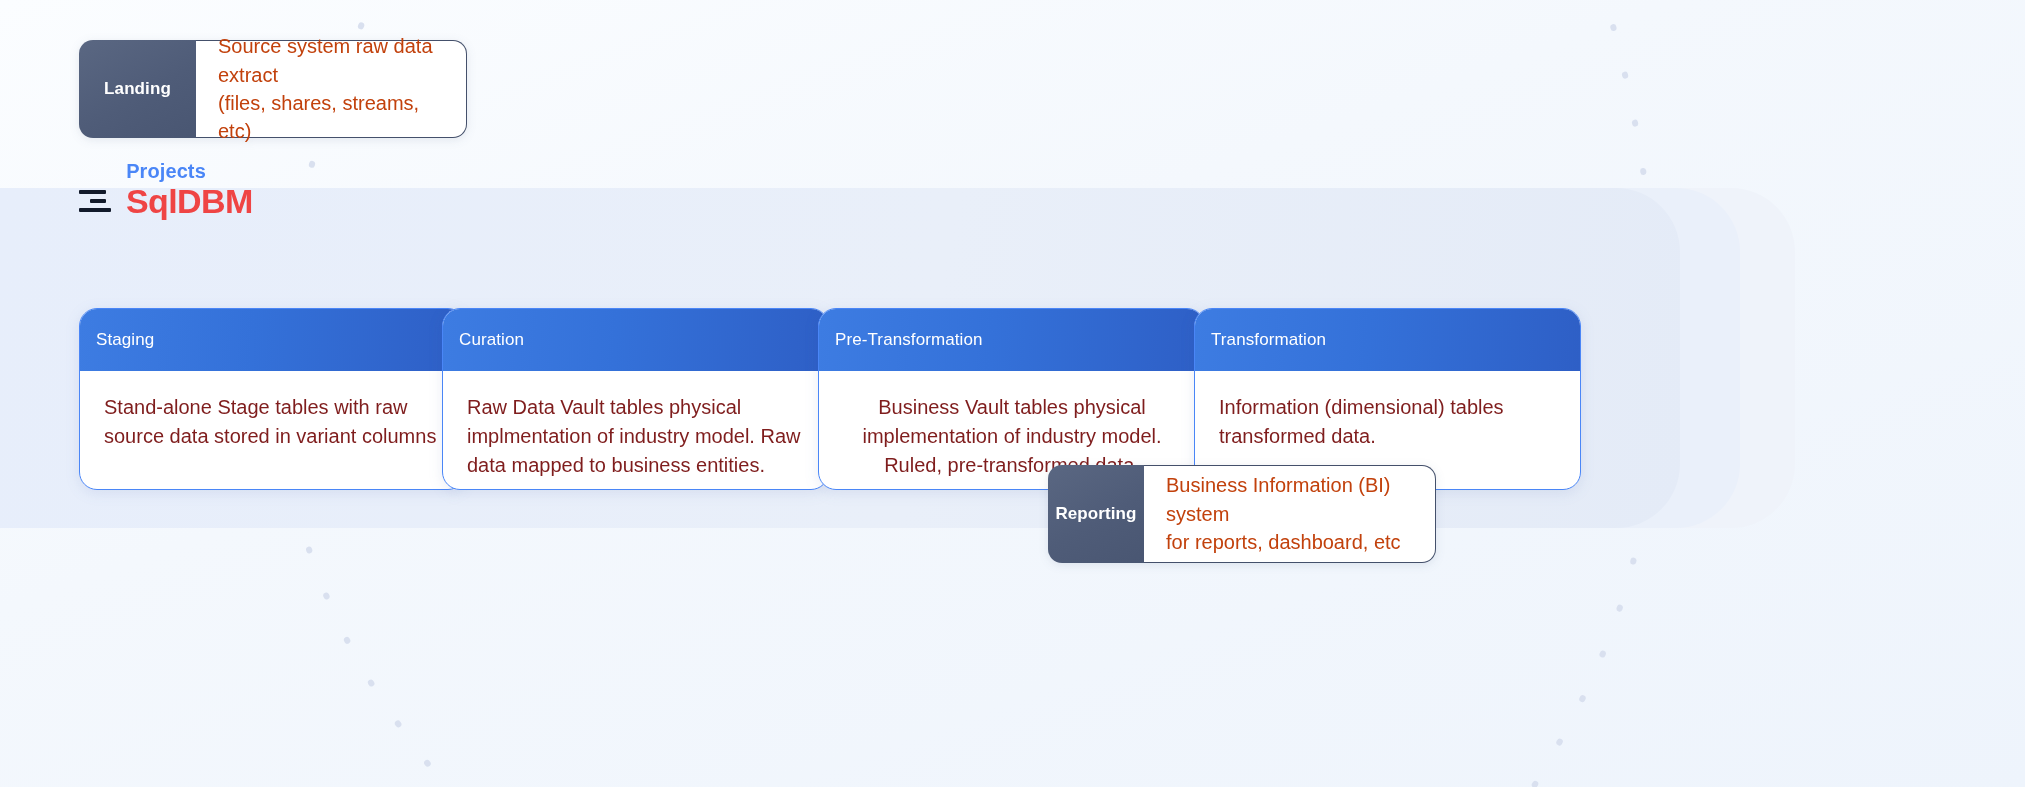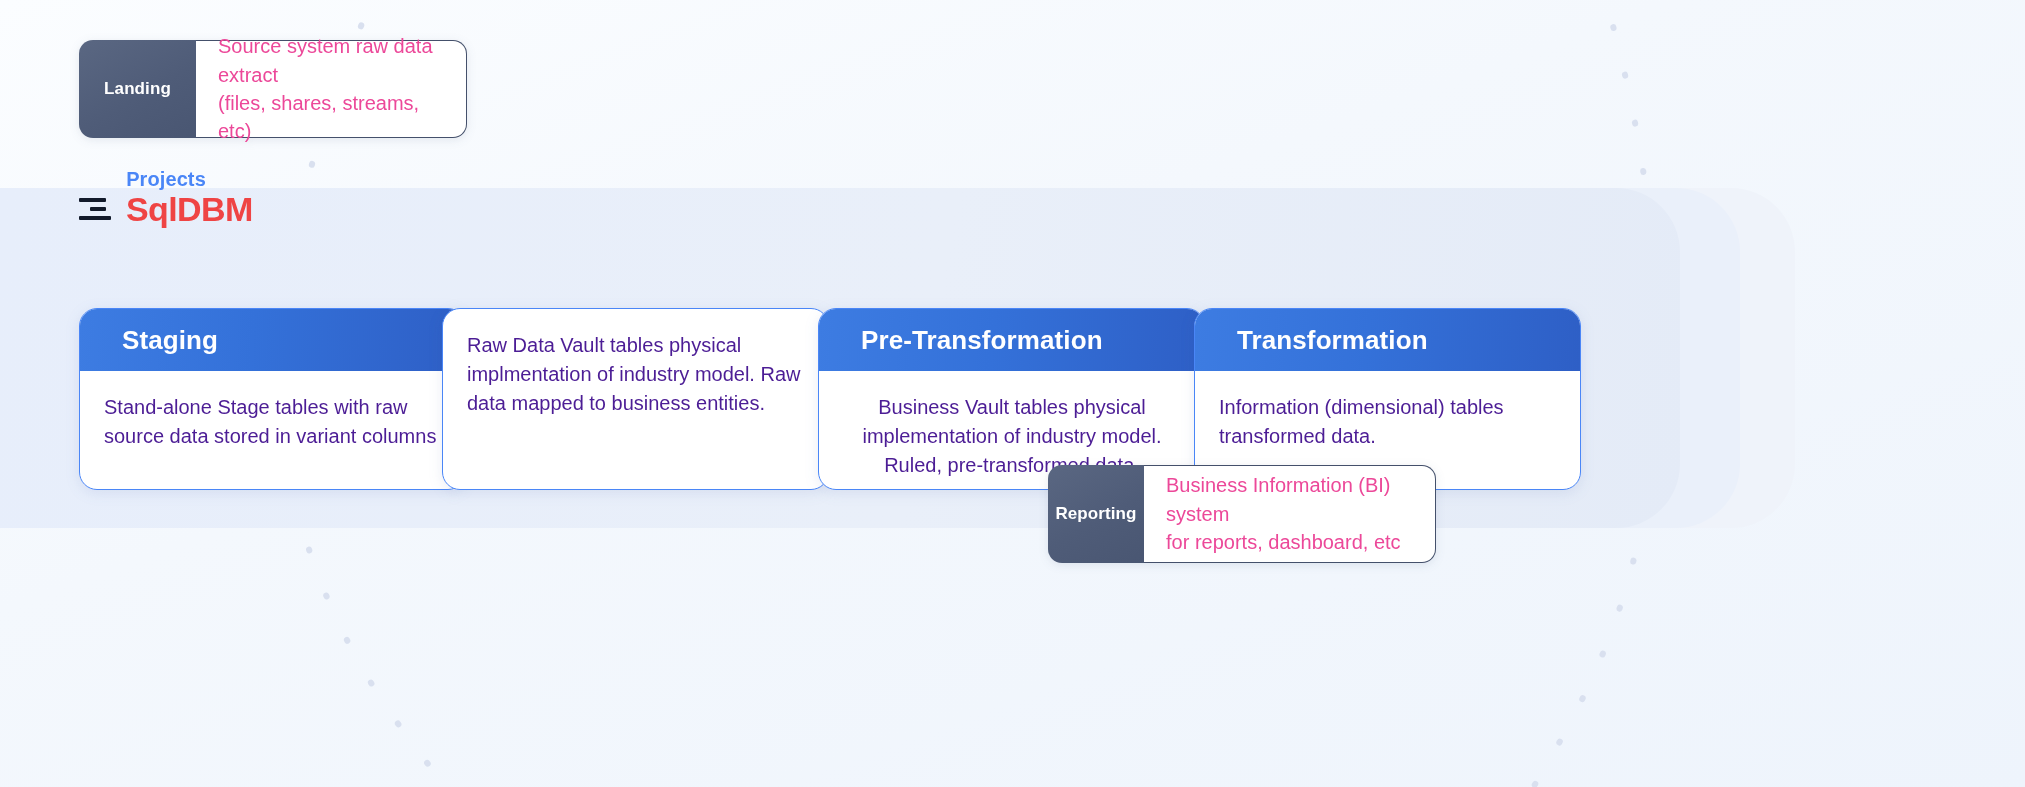--- a/index.html
+++ b/index.html
@@ -81,35 +81,35 @@
   }
   .pill-body {
     flex: 1 1 auto;
     display: flex;
     align-items: center;
     background: #ffffff;
     border: 1px solid #44506b;
     border-left: none;
     border-radius: 0 14px 14px 0;
     padding: 0 22px;
-    color: #ec4899;
+    color: #c2410c;
     font-size: 20px;
     line-height: 1.42;
   }
 
   #pill-landing   { left: 79px;  top: 40px;  width: 388px; }
   #pill-landing .pill-label { width: 117px; }
   #pill-reporting { left: 1048px; top: 465px; width: 388px; }
   #pill-reporting .pill-label { width: 96px; }
 
   
   .brand {
     position: absolute;
     left: 79px;
-    top: 168px;
+    top: 160px;
     z-index: 5;
   }
   .brand-projects {
     color: #4a86f7;
     font-size: 20px;
     font-weight: bold;
     text-align: center;
     width: 174px;
     letter-spacing: 0.1px;
   }
@@ -154,30 +154,30 @@
     background: #ffffff;
     border: 1px solid #4a86f7;
     overflow: hidden;
     z-index: 4;
     filter: drop-shadow(0 3px 7px rgba(45,80,160,0.10));
   }
   .stage-header {
     height: 62px;
     display: flex;
     align-items: center;
-    padding: 0 42px;
+    padding: 0 16px;
     background: linear-gradient(95deg, #3d7ce2 0%, #3471d9 45%, #2e5fc6 100%);
     color: #ffffff;
-    font-size: 26px;
-    font-weight: bold;
+    font-size: 17px;
+    font-weight: normal;
     letter-spacing: 0.1px;
   }
   .stage-body {
     padding: 22px 23px 0 24px;
-    color: #4c1d95;
+    color: #7f1d1d;
     font-size: 20px;
     line-height: 1.44;
   }
 
   #stage-0 { left: 79px; }
   #stage-1 { left: 442px; }
   #stage-2 { left: 818px; text-align: center; }
   #stage-3 { left: 1194px; }
 
   
@@ -230,20 +230,21 @@
 
 <div class="stage" id="stage-0">
   <div class="stage-header">Staging</div>
   <div class="stage-body">
     <div>Stand-alone Stage tables with raw</div>
     <div>source data stored in variant columns</div>
   </div>
 </div>
 
 <div class="stage" id="stage-1">
+  <div class="stage-header">Curation</div>
   <div class="stage-body">
     <div>Raw Data Vault tables physical</div>
     <div>implmentation of industry model. Raw</div>
     <div>data mapped to business entities.</div>
   </div>
 </div>
 
 <div class="stage" id="stage-2">
   <div class="stage-header">Pre-Transformation</div>
   <div class="stage-body">

